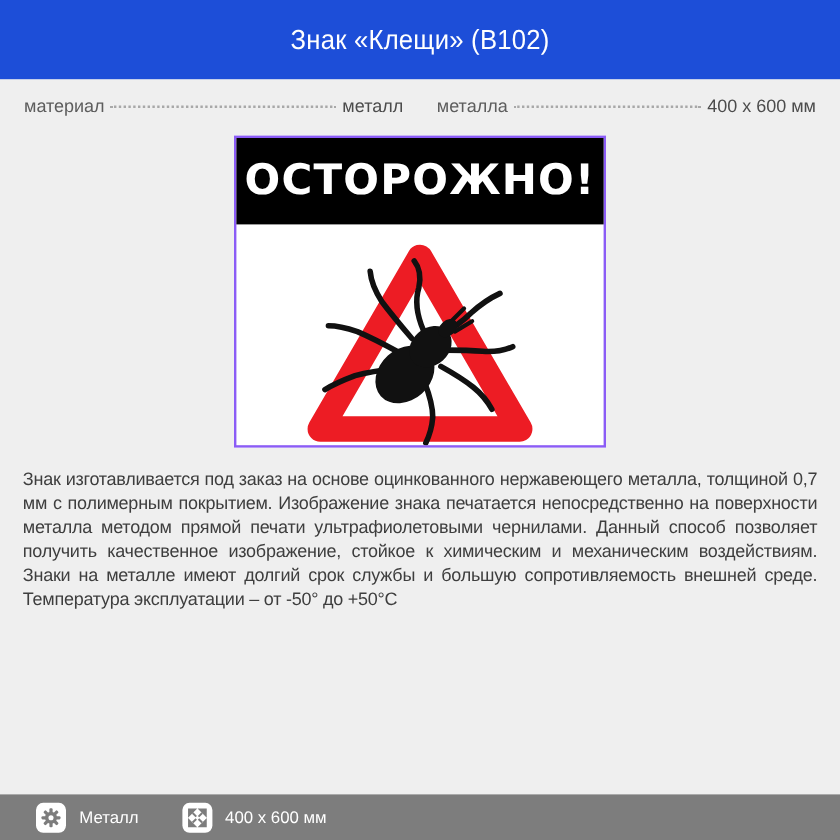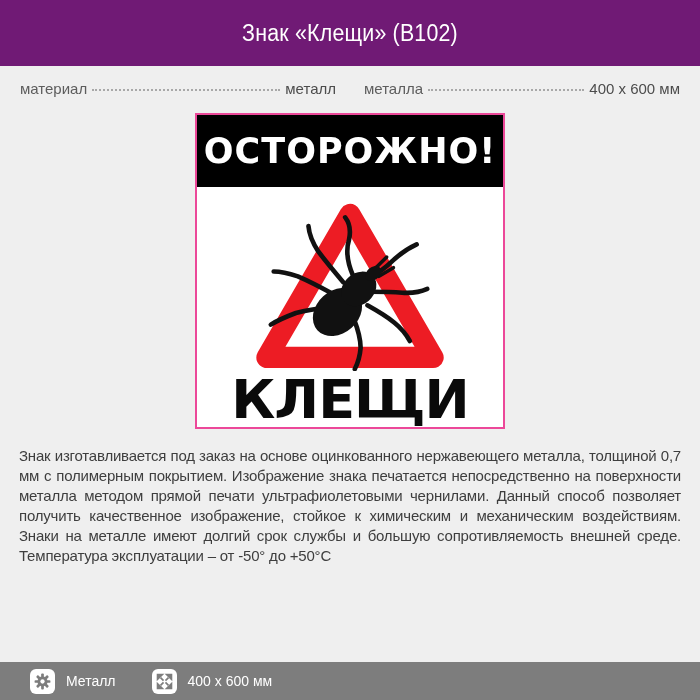--- a/index.html
+++ b/index.html
@@ -7,21 +7,21 @@
   body {
     background:#efefef;
     font-family:"Liberation Sans", sans-serif;
     position:relative;
     overflow:hidden;
   }
 
   
   .title-bar {
     height:66px;
-    background:#701a75;
+    background:#1d4ed8;
     display:flex; align-items:center; justify-content:center;
   }
   .title-bar h1 {
     color:#ffffff;
     font-size:23px;
     font-weight:400;
     letter-spacing:.2px;
     transform:scaleX(.93);
   }
 
@@ -47,21 +47,21 @@
     transform:translateY(-3px);
     min-width:20px;
   }
 
   
   .sign-stage { text-align:center; }
   .sign-card {
     display:inline-block;
     width:310px;
     background:#ffffff;
-    border:2px solid #ec4899;
+    border:2px solid #8b5cf6;
     text-align:center;
     margin-top:4px;
   }
   .sign-band {
     height:72px;
     background:#000000;
     color:#ffffff;
     display:flex; align-items:center; justify-content:center;
     font-family:"DejaVu Sans", sans-serif;
     font-weight:bold;
@@ -177,21 +177,20 @@
         </g>
       </g>
 
       <g fill="#111111" stroke="none">
         <ellipse cx="43.5" cy="57.5" rx="14" ry="11" transform="rotate(-42 43.5 57.5)"></ellipse>
         <ellipse cx="54.5" cy="45.5" rx="10" ry="8" transform="rotate(-42 54.5 45.5)"></ellipse>
         <ellipse cx="62" cy="37.5" rx="4.6" ry="3.3" transform="rotate(-42 62 37.5)"></ellipse>
       </g>
     </svg>
 
-    <div class="sign-name">КЛЕЩИ</div>
   </div>
 </div>
 
 <p class="description">Знак изготавливается под заказ на основе оцинкованного нержавеющего металла, толщиной 0,7 мм с полимерным покрытием. Изображение знака печатается непосредственно на поверхности металла методом прямой печати ультрафиолетовыми чернилами. Данный способ позволяет получить качественное изображение, стойкое к химическим и механическим воздействиям. Знаки на металле имеют долгий срок службы и большую сопротивляемость внешней среде. Температура эксплуатации – от -50° до +50°С</p>
 
 <footer class="bottom-bar">
   <span class="badge">
     <svg width="19" height="19" viewBox="0 0 24 24">
       <g fill="#7d7d7d">
         <rect x="10.3" y="2" width="3.4" height="5" rx="1.2"></rect>

